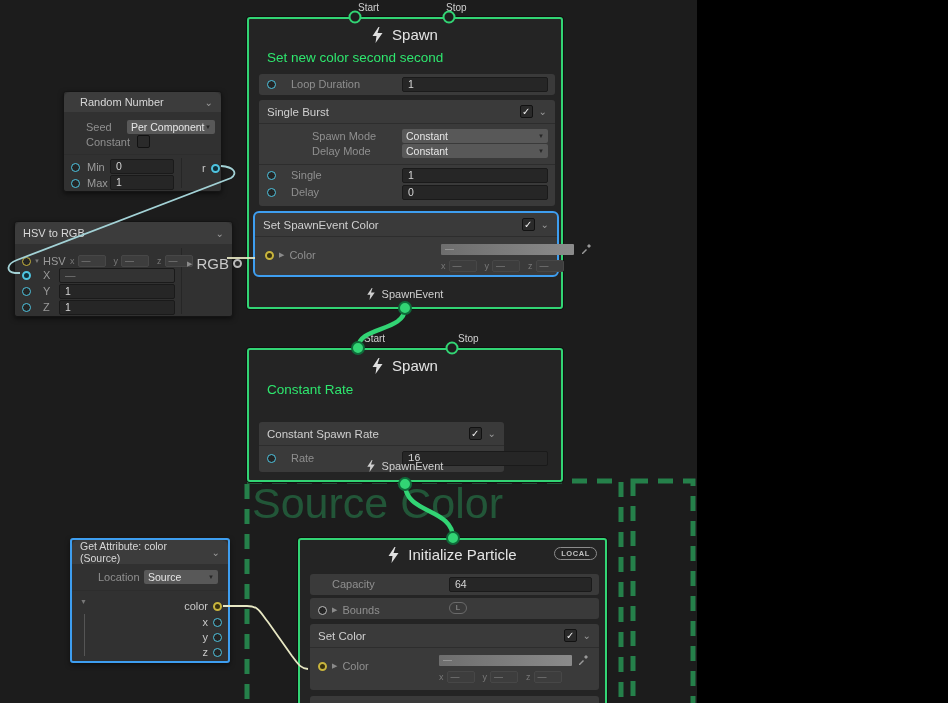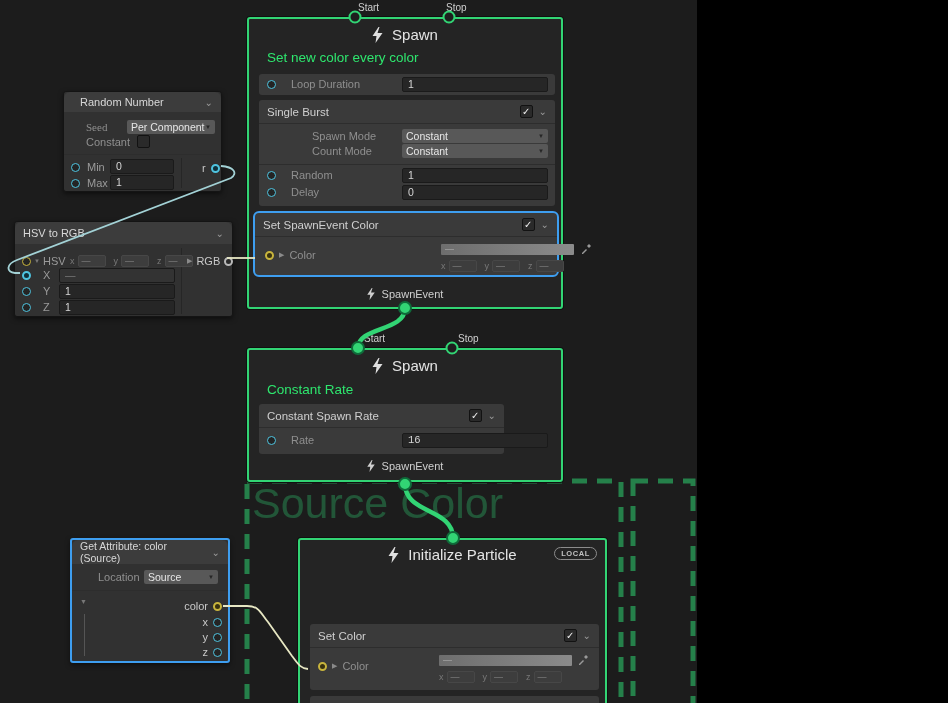--- a/index.html
+++ b/index.html
@@ -85,21 +85,21 @@
   <div class="flowlbl" style="left:364px;top:333px;">Start</div>
   <div class="flowlbl" style="left:458px;top:333px;">Stop</div>
 
   <div class="node ctx" style="left:247px;top:17px;width:316px;height:292px;">
     <div class="ctitle" style="margin-top:7px;">
       <svg class="bolt" width="11" height="16" viewBox="0 0 10 16">
           <polygon points="6,0 0,9 4,9 3,16 10,6 5,6 7,0" fill="#e0e0e0"></polygon>
         </svg>
       <span>Spawn</span>
     </div>
-    <div class="note abs" style="left:18px;top:31px;">Set new color every color</div>
+    <div class="note abs" style="left:18px;top:31px;">Set new color second second</div>
 
     <div class="sec" style="left:10px;top:55px;width:296px;height:21px;">
       <div class="row" style="left:8px;top:6px;">
           <span class="port p-cyan"></span>
         </div>
       <div class="row" style="left:32px;top:4px;">
           <span class="lbl">Loop Duration</span>
         </div>
       <div class="fld" style="left:143px;top:3px;width:146px;"><span>1</span></div>
     </div>
@@ -112,32 +112,32 @@
         <span class="chev"><span>⌄</span></span>
       </div>
       <div class="row" style="left:53px;top:30px;text-align:right;">
           <span class="lbl">Spawn Mode</span>
         </div>
       <div class="dd" style="left:143px;top:29px;width:146px;">
         <span>Constant</span>
           <span class="ar"><span>▼</span></span>
       </div>
       <div class="row" style="left:53px;top:45px;">
-          <span class="lbl">Count Mode</span>
+          <span class="lbl">Delay Mode</span>
         </div>
       <div class="dd" style="left:143px;top:44px;width:146px;">
         <span>Constant</span>
           <span class="ar"><span>▼</span></span>
       </div>
       <div class="divv" style="left:0;top:64px;width:296px;height:1px;"></div>
       <div class="row" style="left:8px;top:71px;">
           <span class="port p-cyan"></span>
         </div>
       <div class="row" style="left:32px;top:69px;">
-          <span class="lbl">Random</span>
+          <span class="lbl">Single</span>
         </div>
       <div class="fld" style="left:143px;top:68px;width:146px;"><span>1</span></div>
       <div class="row" style="left:8px;top:88px;">
           <span class="port p-cyan"></span>
         </div>
       <div class="row" style="left:32px;top:86px;">
           <span class="lbl">Delay</span>
         </div>
       <div class="fld" style="left:143px;top:85px;width:146px;"><span>0</span></div>
     </div>
@@ -174,21 +174,21 @@
         </svg>
       <span>SpawnEvent</span>
     </div>
   </div>
 
   <div class="node op" style="left:63px;top:91px;width:159px;height:101px;">
     <div class="ophdr" style="height:20px;padding-left:16px;">
       <span>Random Number</span>
       <span class="chev"><span>⌄</span></span>
     </div>
-    <div class="row" style="left:22px;top:29px;font-family:Liberation Serif, serif;">
+    <div class="row" style="left:22px;top:29px;">
         <span class="lbl">Seed</span>
       </div>
     <div class="dd" style="left:63px;top:28px;width:88px;">
       <span>Per Component</span>
         <span class="ar"><span>▼</span></span>
     </div>
     <div class="row" style="left:22px;top:44px;">
         <span class="lbl">Constant</span>
       </div>
     <div class="cb abs" style="left:73px;top:43px;"></div>
@@ -249,34 +249,34 @@
     <div class="fld" style="left:44px;top:62px;width:116px;"><span>1</span></div>
     <div class="row" style="left:7px;top:81px;">
         <span class="port p-cyan"></span>
       </div>
     <div class="row" style="left:28px;top:79px;">
         <span class="lbl2">Z</span>
       </div>
     <div class="fld" style="left:44px;top:78px;width:116px;"><span>1</span></div>
     <div class="row" style="left:172px;top:33px;gap:4px;">
       <span class="tri"><span>▶</span></span>
-      <span style="color:#c9c9c9;font-size:11px;">RGB</span>
+      <span style="color:#c9c9c9;font-size:15px;">RGB</span>
       <span class="port p-gray-f"></span>
     </div>
   </div>
 
   <div class="node ctx" style="left:247px;top:348px;width:316px;height:134px;">
     <div class="ctitle" style="margin-top:7px;">
       <svg class="bolt" width="11" height="16" viewBox="0 0 10 16">
           <polygon points="6,0 0,9 4,9 3,16 10,6 5,6 7,0" fill="#e0e0e0"></polygon>
         </svg>
       <span>Spawn</span>
     </div>
     <div class="note abs" style="left:18px;top:32px;">Constant Rate</div>
-    <div class="sec" style="left:10px;top:54px;width:245px;height:50px;">
+    <div class="sec" style="left:10px;top:72px;width:245px;height:50px;">
       <div class="blkhdr">
         <span>Constant Spawn Rate</span>
         <span class="sp"></span>
         <span class="cb"><span>✓</span></span>
         <span class="chev"><span>⌄</span></span>
       </div>
       <div class="row" style="left:8px;top:32px;">
           <span class="port p-cyan"></span>
         </div>
       <div class="row" style="left:32px;top:30px;">
@@ -326,20 +326,34 @@
   </div>
 
   <div class="node ctx" style="left:298px;top:538px;width:309px;height:170px;">
     <div class="ctitle" style="margin-top:6px;">
       <svg class="bolt" width="11" height="16" viewBox="0 0 10 16">
           <polygon points="6,0 0,9 4,9 3,16 10,6 5,6 7,0" fill="#e0e0e0"></polygon>
         </svg>
       <span>Initialize Particle</span>
     </div>
     <span class="badge abs" style="right:8px;top:7px;">LOCAL</span>
+    <div class="sec" style="left:10px;top:34px;width:289px;height:21px;">
+      <div class="row" style="left:22px;top:4px;">
+          <span class="lbl">Capacity</span>
+        </div>
+      <div class="fld" style="left:139px;top:3px;width:143px;"><span>64</span></div>
+    </div>
+    <div class="sec" style="left:10px;top:58px;width:289px;height:21px;">
+      <div class="row" style="left:8px;top:6px;gap:5px;">
+        <span class="port p-white"></span>
+        <span class="tri"><span>▶</span></span>
+        <span class="lbl">Bounds</span>
+      </div>
+      <div class="lbadge abs" style="left:139px;top:4px;">L</div>
+    </div>
     <div class="sec" style="left:10px;top:84px;width:289px;height:66px;">
       <div class="blkhdr">
         <span>Set Color</span>
         <span class="sp"></span>
         <span class="cb"><span>✓</span></span>
         <span class="chev"><span>⌄</span></span>
       </div>
       <div class="row" style="left:8px;top:36px;gap:5px;">
         <span class="port p-gold-f"></span>
         <span class="tri"><span>▶</span></span>

